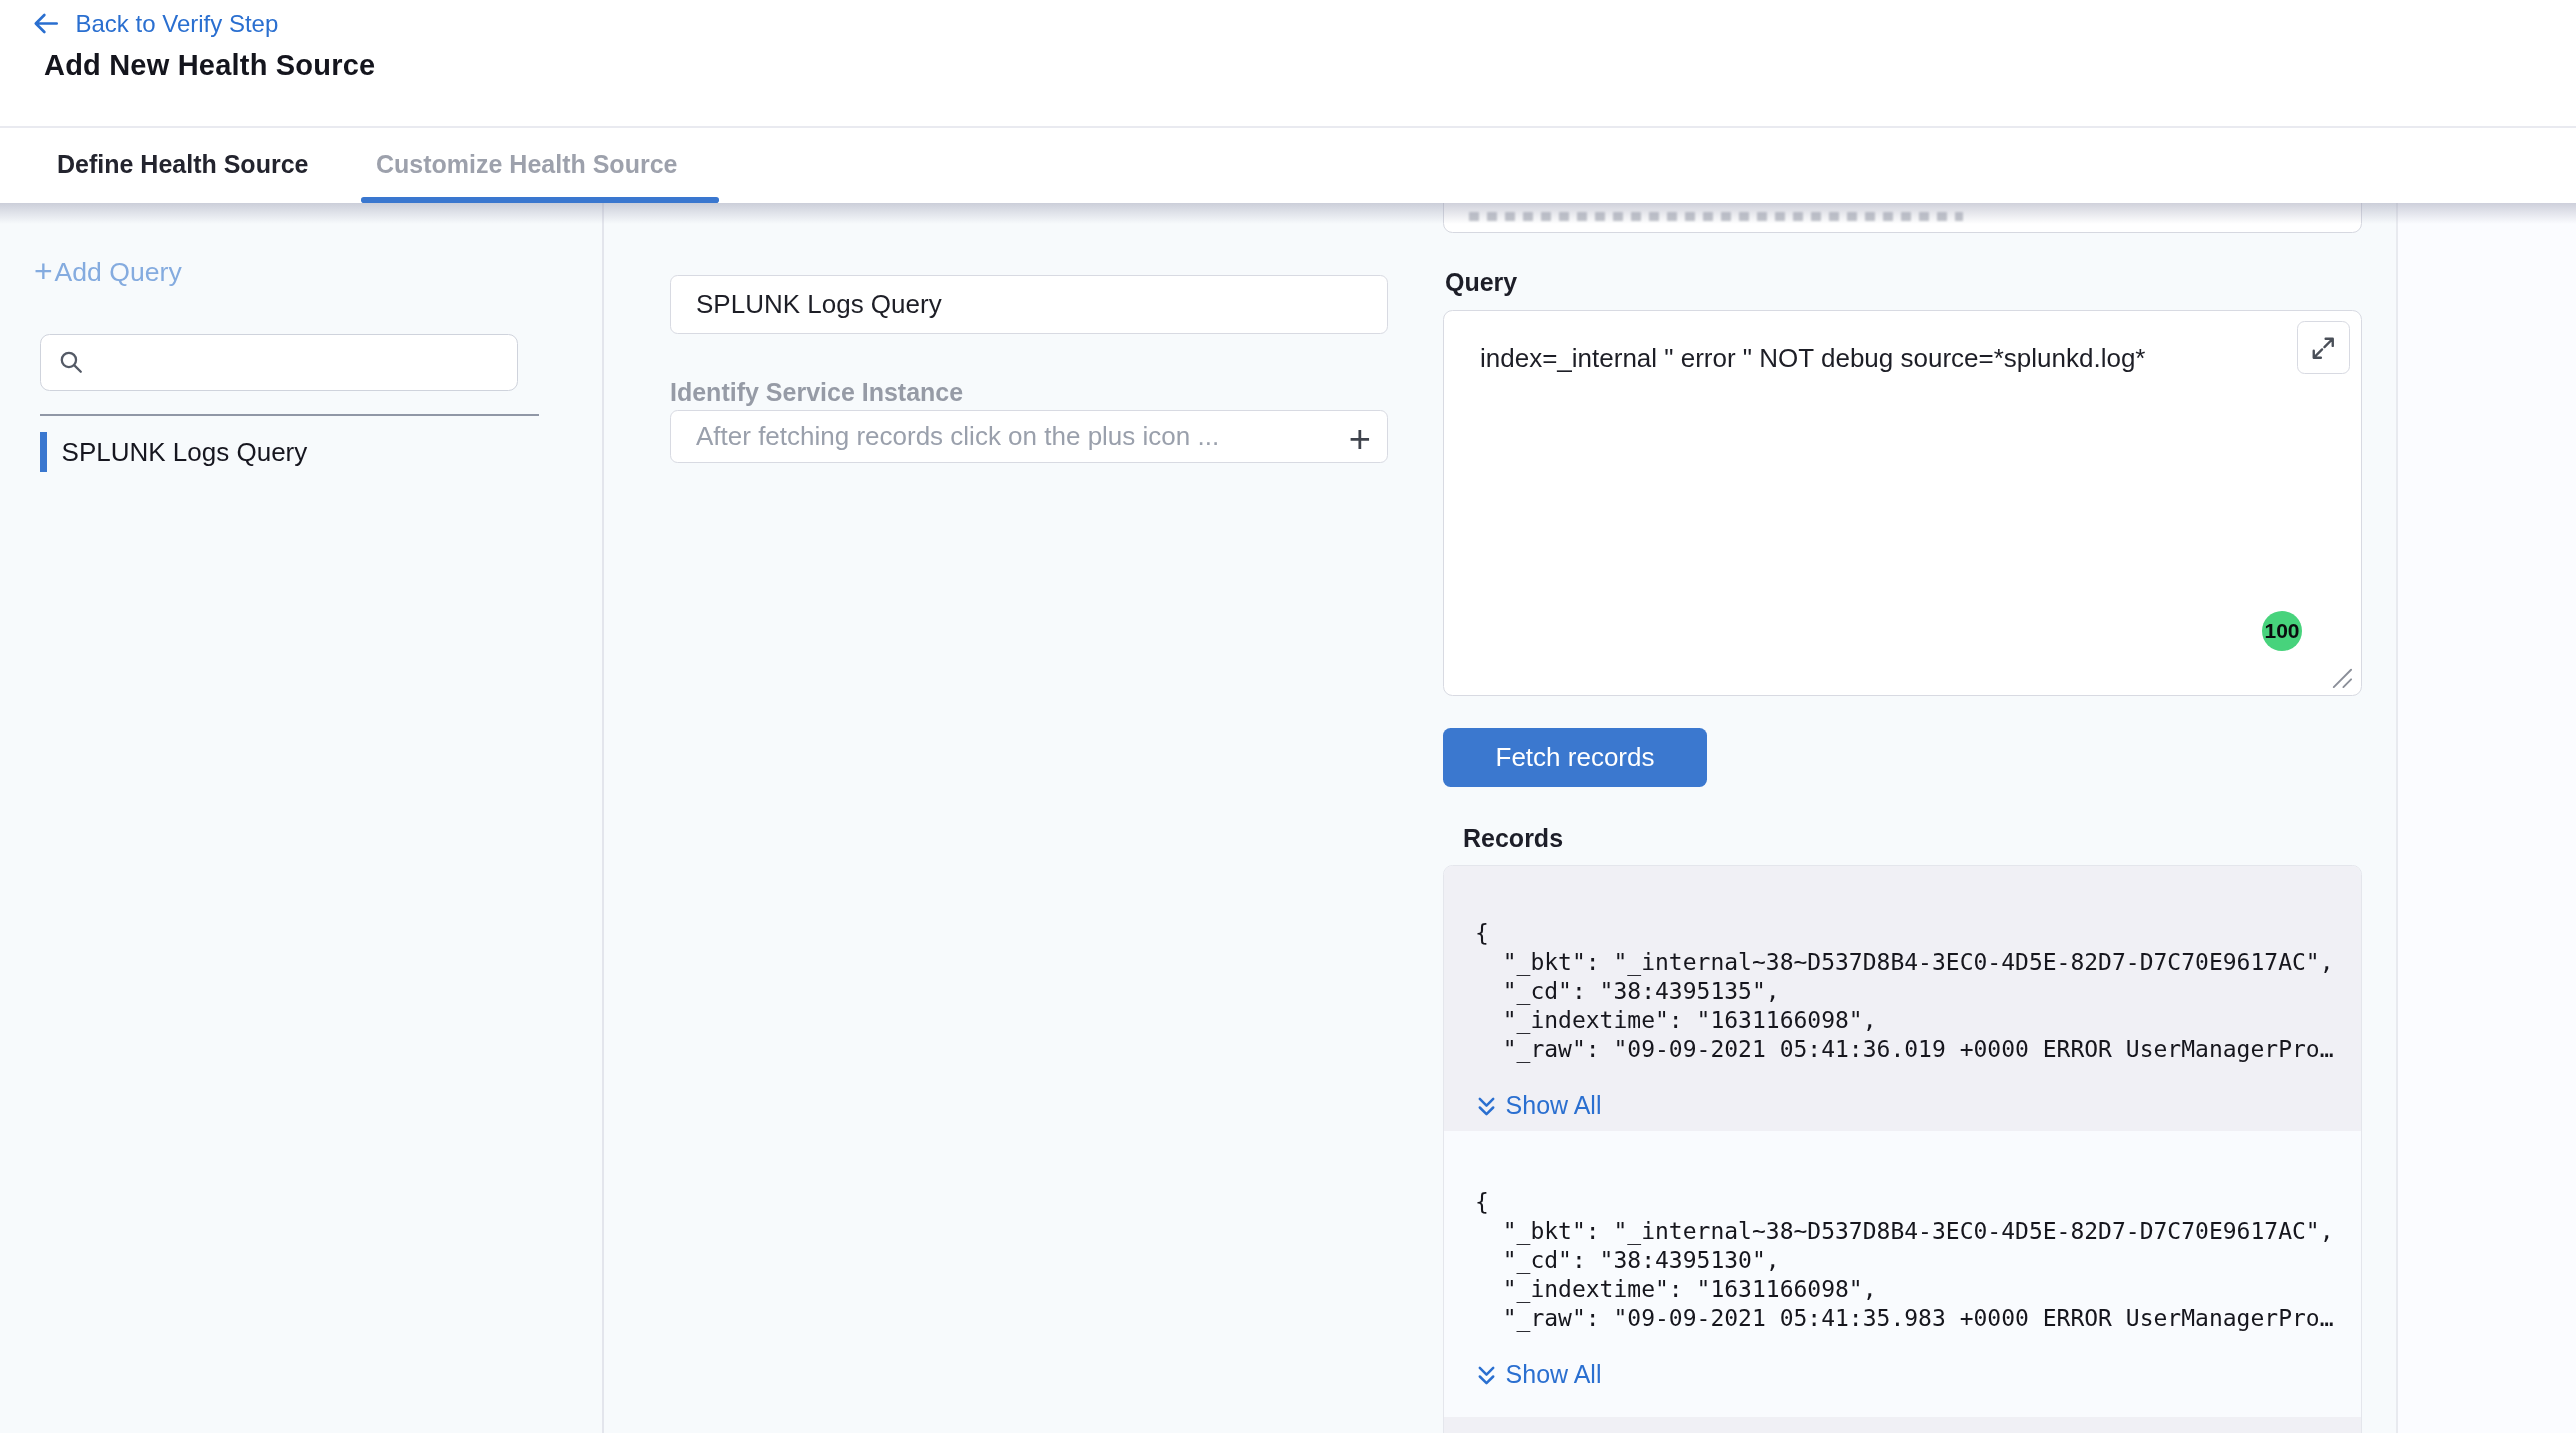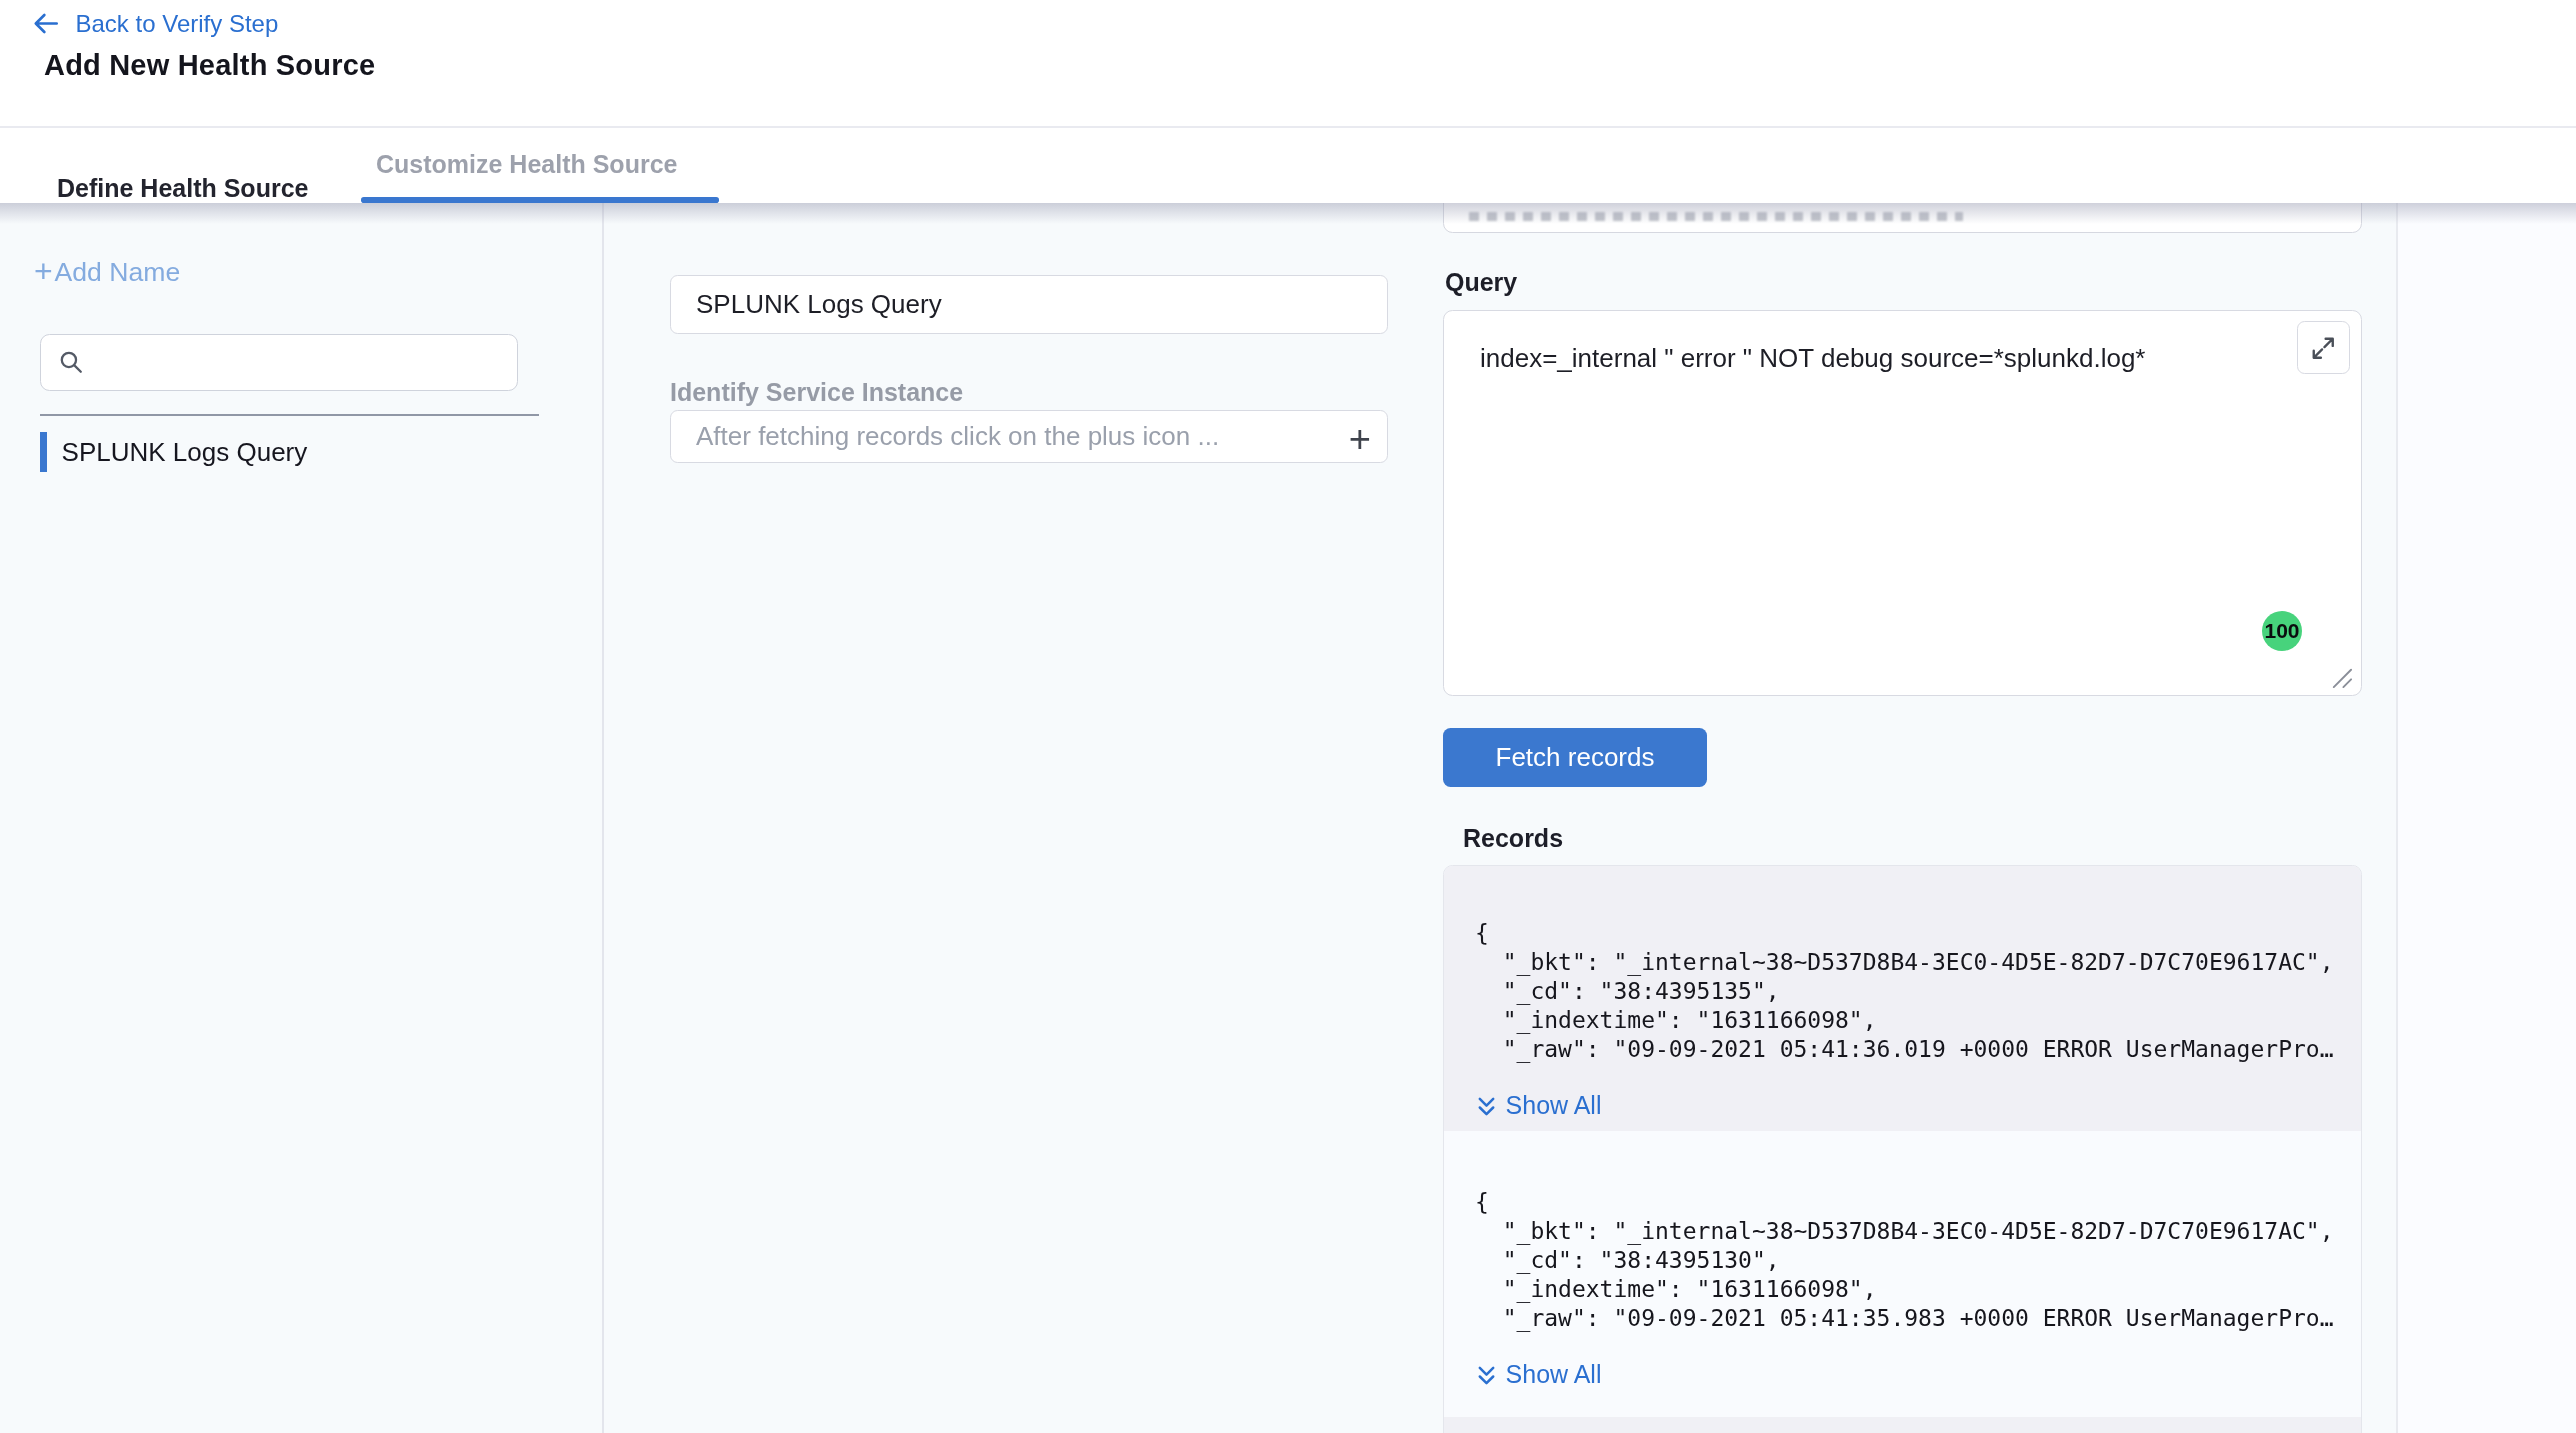--- a/index.html
+++ b/index.html
@@ -7,21 +7,21 @@
   body { font-family:"Liberation Sans", sans-serif; }
   #app { position:relative; width:2576px; height:1433px; background:#ffffff; overflow:hidden; }
 
   
   #header { position:absolute; left:0; top:0; width:2576px; height:165px; background:#fff; }
   .back-row { position:absolute; left:32px; top:9.5px; display:flex; align-items:center; gap:15px; cursor:pointer; }
   .back-row .back-label { font-size:24px; font-weight:500; color:#2a6fd0; }
   .page-title { position:absolute; left:32px; top:49px; font-size:29px; font-weight:700; color:#14151d; letter-spacing:0.2px;margin-left:12px; }
   .header-divider { position:absolute; left:0; top:126px; width:2576px; height:1.9px; background:#e9eaf0; }
   .tab { position:absolute; top:150px; font-size:25px; font-weight:600; cursor:pointer; }
-  .tab-define { left:57px; color:#23242e;margin-top:24px; }
+  .tab-define { left:57px; color:#23242e; }
   .tab-customize { left:376px; color:#9da1ac; }
   .tab-underline { position:absolute; left:361px; top:197px; width:358px; height:5.7px; border-radius:2.8px; background:#3a77cf; }
 
   
   #content { position:absolute; left:0; top:203px; width:2576px; height:1230px; background:#f7fafc; overflow:hidden; }
   #content .top-shadow { position:absolute; left:0; top:0; width:2576px; height:21px;
       background:linear-gradient(to bottom, rgba(150,153,175,.45), rgba(150,153,175,0)); z-index:9; pointer-events:none; }
   .vdivider-left  { position:absolute; left:602px;  top:0; width:1.9px; height:1230px; background:#e3e5ec; }
   .vdivider-right { position:absolute; left:2396px; top:0; width:1.9px; height:1230px; background:#e8eaef; }
   .right-strip { position:absolute; left:2398px; top:0; width:178px; height:1230px; background:#fbfcff; }
@@ -92,21 +92,21 @@
     <div class="tab-underline"></div>
   </div>
 
   <div id="content">
     <div class="right-strip"></div>
     <div class="vdivider-left"></div>
     <div class="vdivider-right"></div>
 
     <div class="add-query">
       <span class="plus">+</span>
-      <span>Add Name</span>
+      <span>Add Query</span>
     </div>
     <div class="search-box">
       <svg width="26.6" height="26.6" viewBox="0 0 28 28" fill="none">
         <circle cx="11.5" cy="11.5" r="7.5" stroke="#545a66" stroke-width="2.4"></circle>
         <path d="M17 17l7 7" stroke="#545a66" stroke-width="2.4" stroke-linecap="round"></path>
       </svg>
       <input type="text" style="">
     </div>
     <div class="sidebar-divider"></div>
     <div class="query-item">

